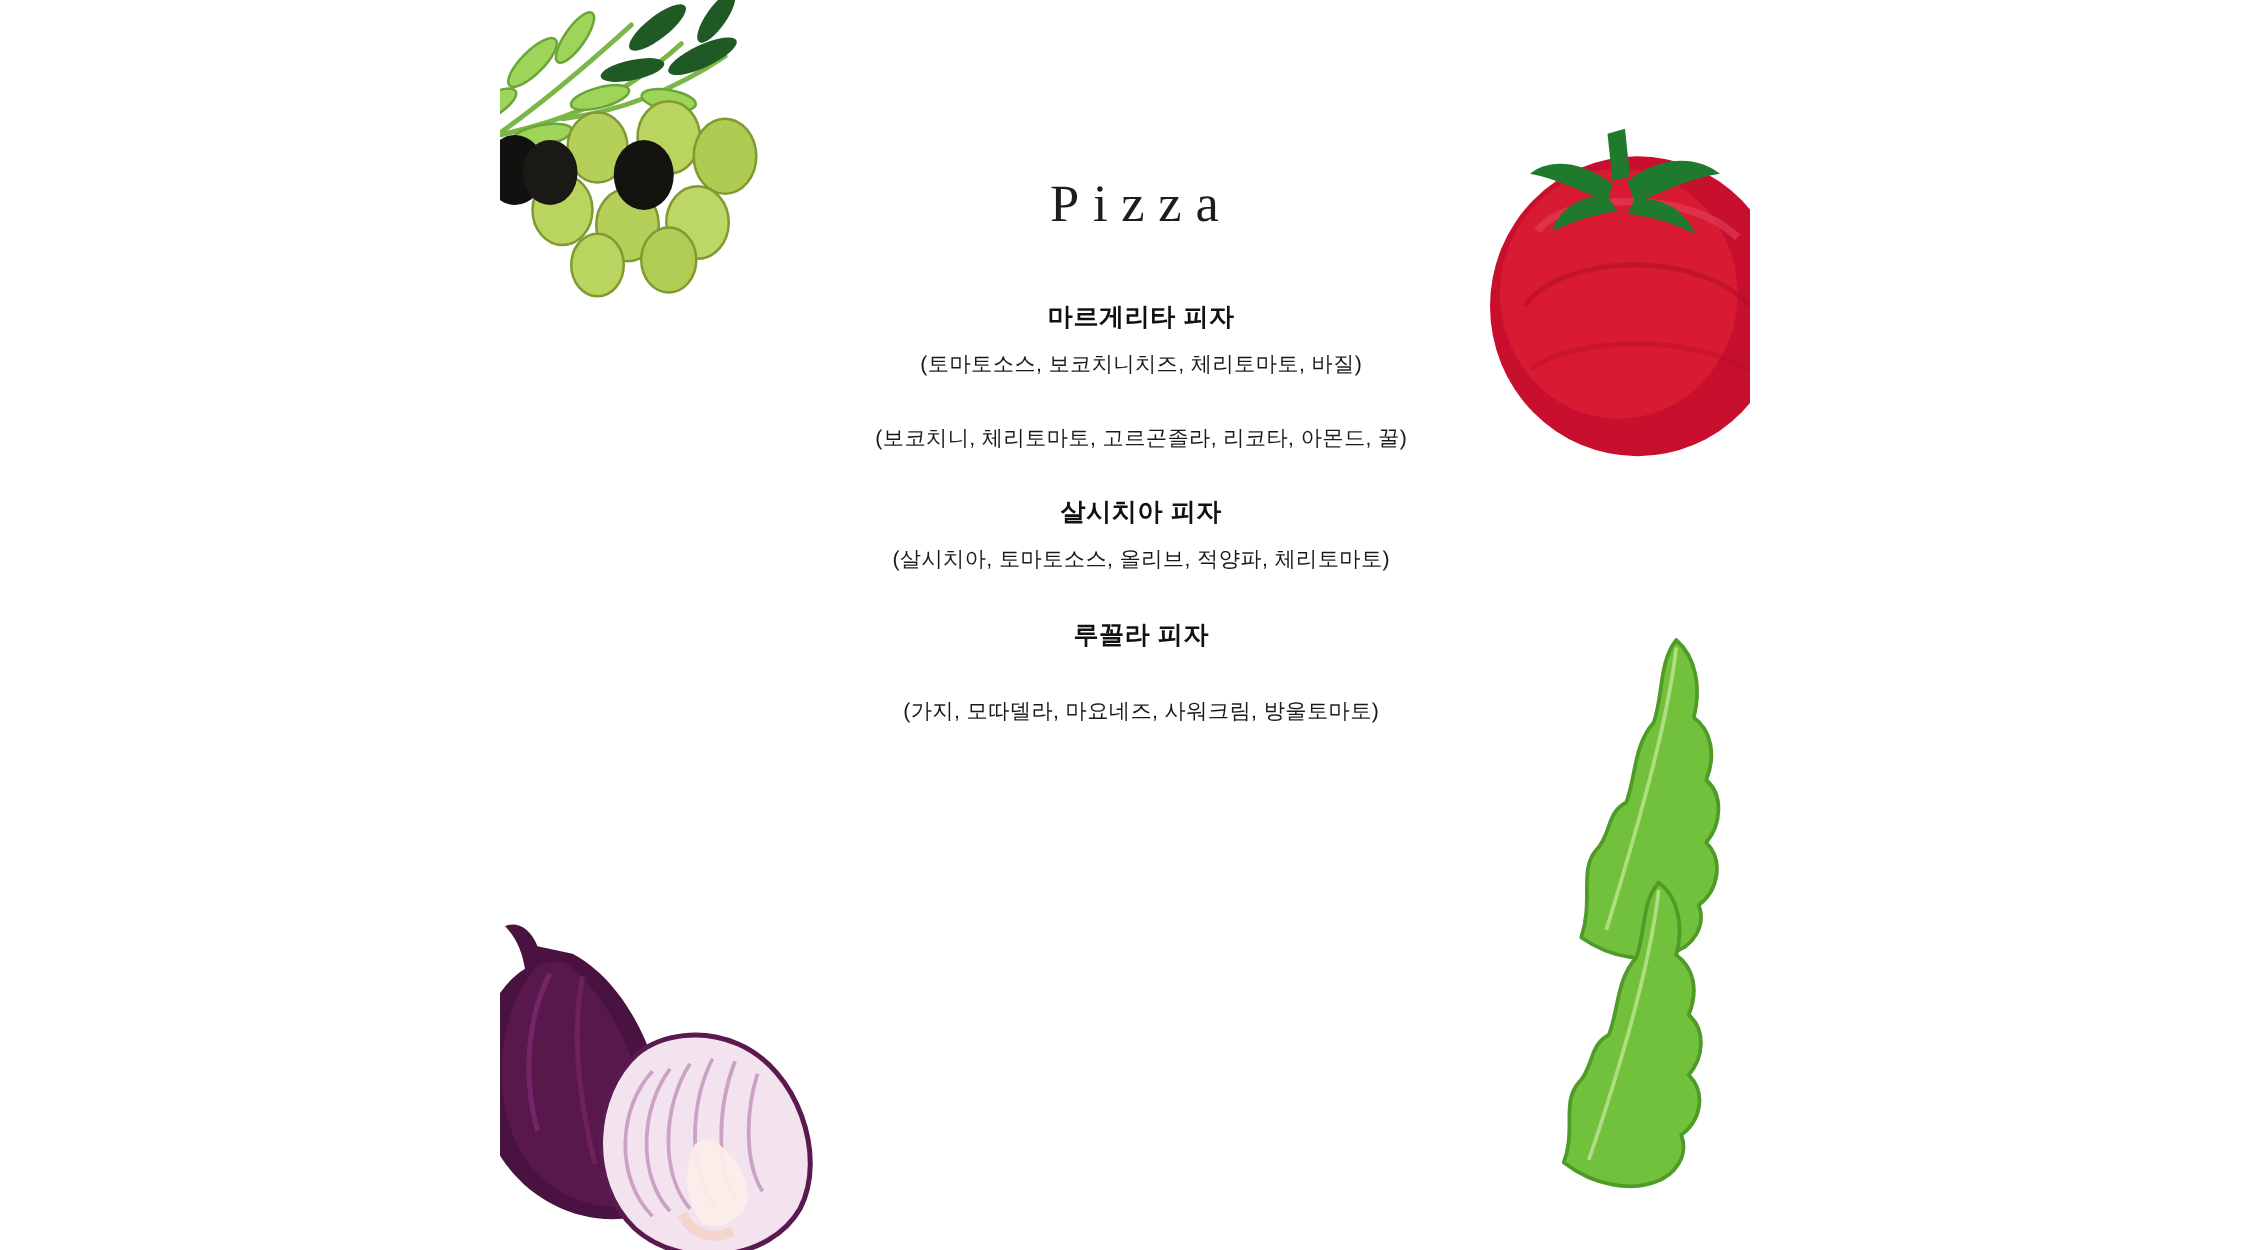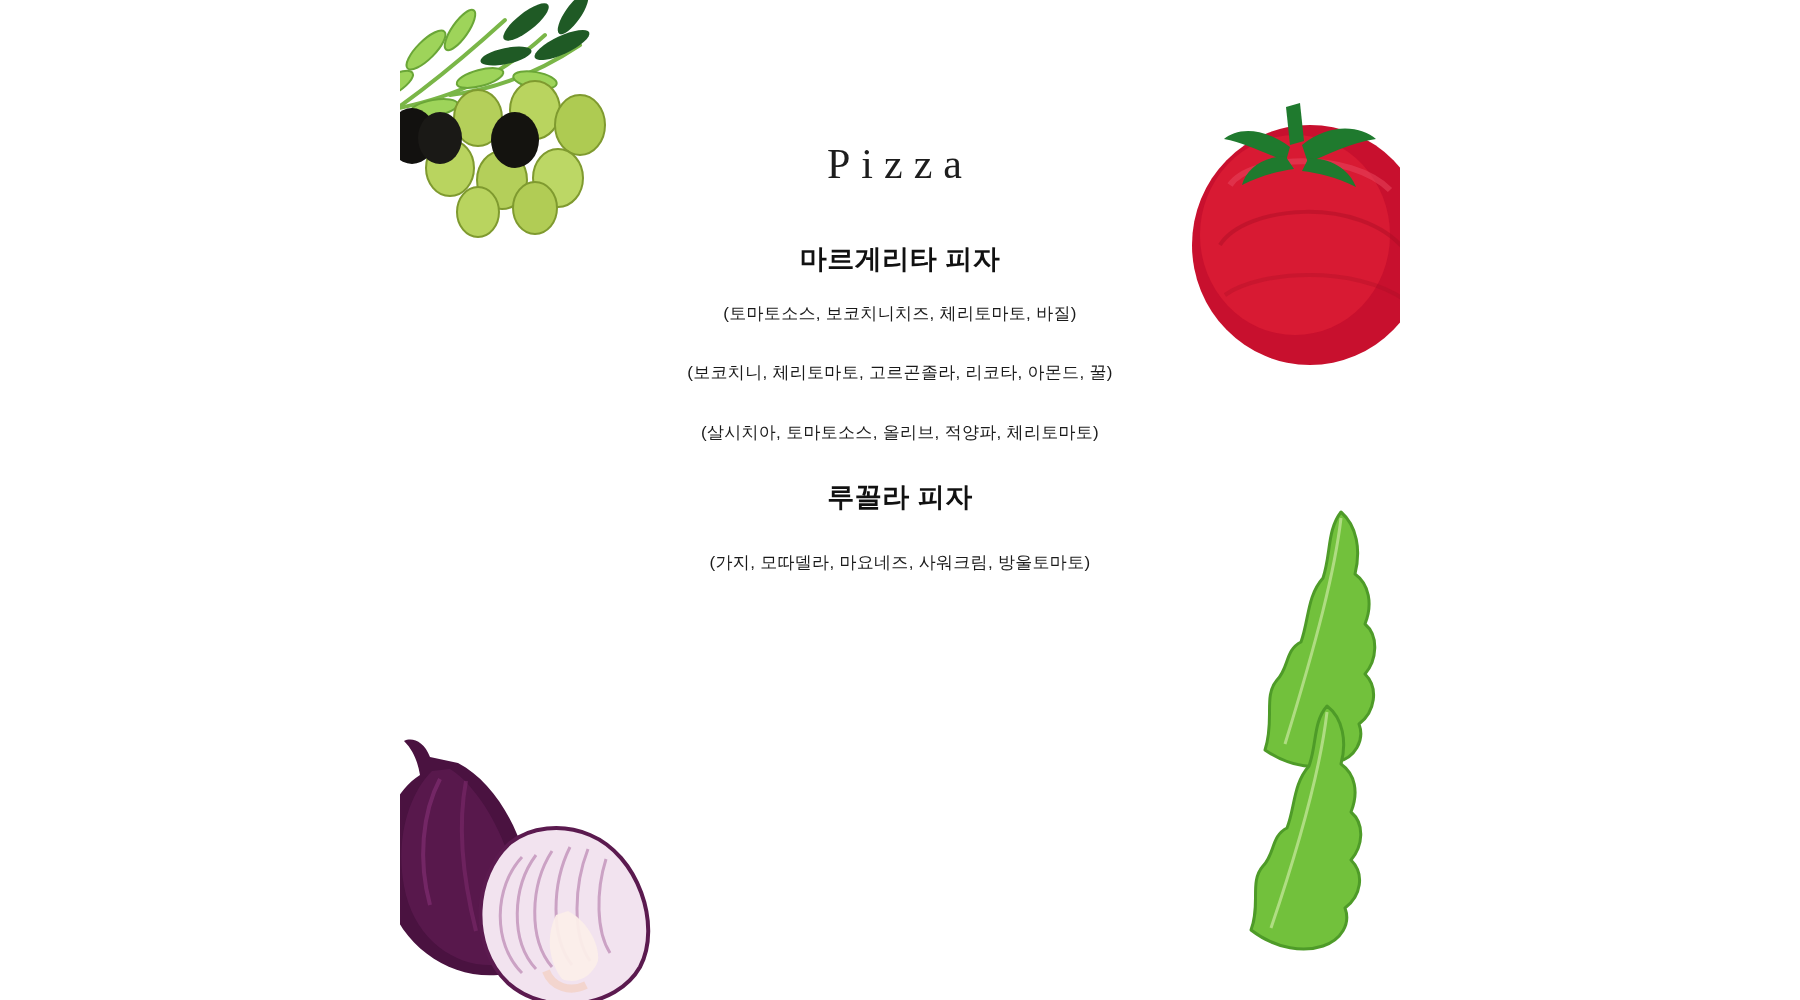--- a/index.html
+++ b/index.html
@@ -20,21 +20,21 @@
     position: absolute;
     left: 0; top: 0;
     width: 1800px;
     height: 1000px;
     background: #ffffff;
   }
 
   
   .menu-card {
     position: absolute;
-    left: 400px;
+    left: 413px;
     top: 0px;
     width: 1000px;
     height: 844px;
     background: transparent;
     z-index: 5;
   }
 
   .menu-title {
     position: absolute;
     top: 140px;
@@ -55,34 +55,34 @@
     width: 1000px;
   }
 
   .menu-item {
     width: 100%;
     text-align: center;
     margin-bottom: 32px;
   }
 
   .item-name {
-    font-size: 27px;
+    font-size: 20px;
     font-weight: bold;
     color: #111111;
     letter-spacing: 0.5px;
     line-height: 1.45;
   }
 
   .item-desc {
     font-size: 17px;
     font-weight: normal;
     color: #1a1a1a;
     letter-spacing: 0.3px;
     line-height: 1.6;
-    margin-top: 21px;
+    margin-top: 9px;
   }
 
   
   .art {
     position: absolute;
     z-index: 1;
     pointer-events: none;
   }
 
   
@@ -263,20 +263,21 @@
         <div class="item-name">마르게리타 피자</div>
         <div class="item-desc">(토마토소스, 보코치니치즈, 체리토마토, 바질)</div>
       </div>
 
       <div class="menu-item">
         <div class="item-desc">(보코치니, 체리토마토, 고르곤졸라, 리코타, 아몬드, 꿀)</div>
       </div>
 
 
       <div class="menu-item">
+        <div class="item-name">살시치아 피자</div>
         <div class="item-desc">(살시치아, 토마토소스, 올리브, 적양파, 체리토마토)</div>
       </div>
 
       <div class="menu-item">
         <div class="item-name">루꼴라 피자</div>
       </div>
 
       <div class="menu-item">
         <div class="item-desc">(가지, 모따델라, 마요네즈, 사워크림, 방울토마토)</div>
       </div>

